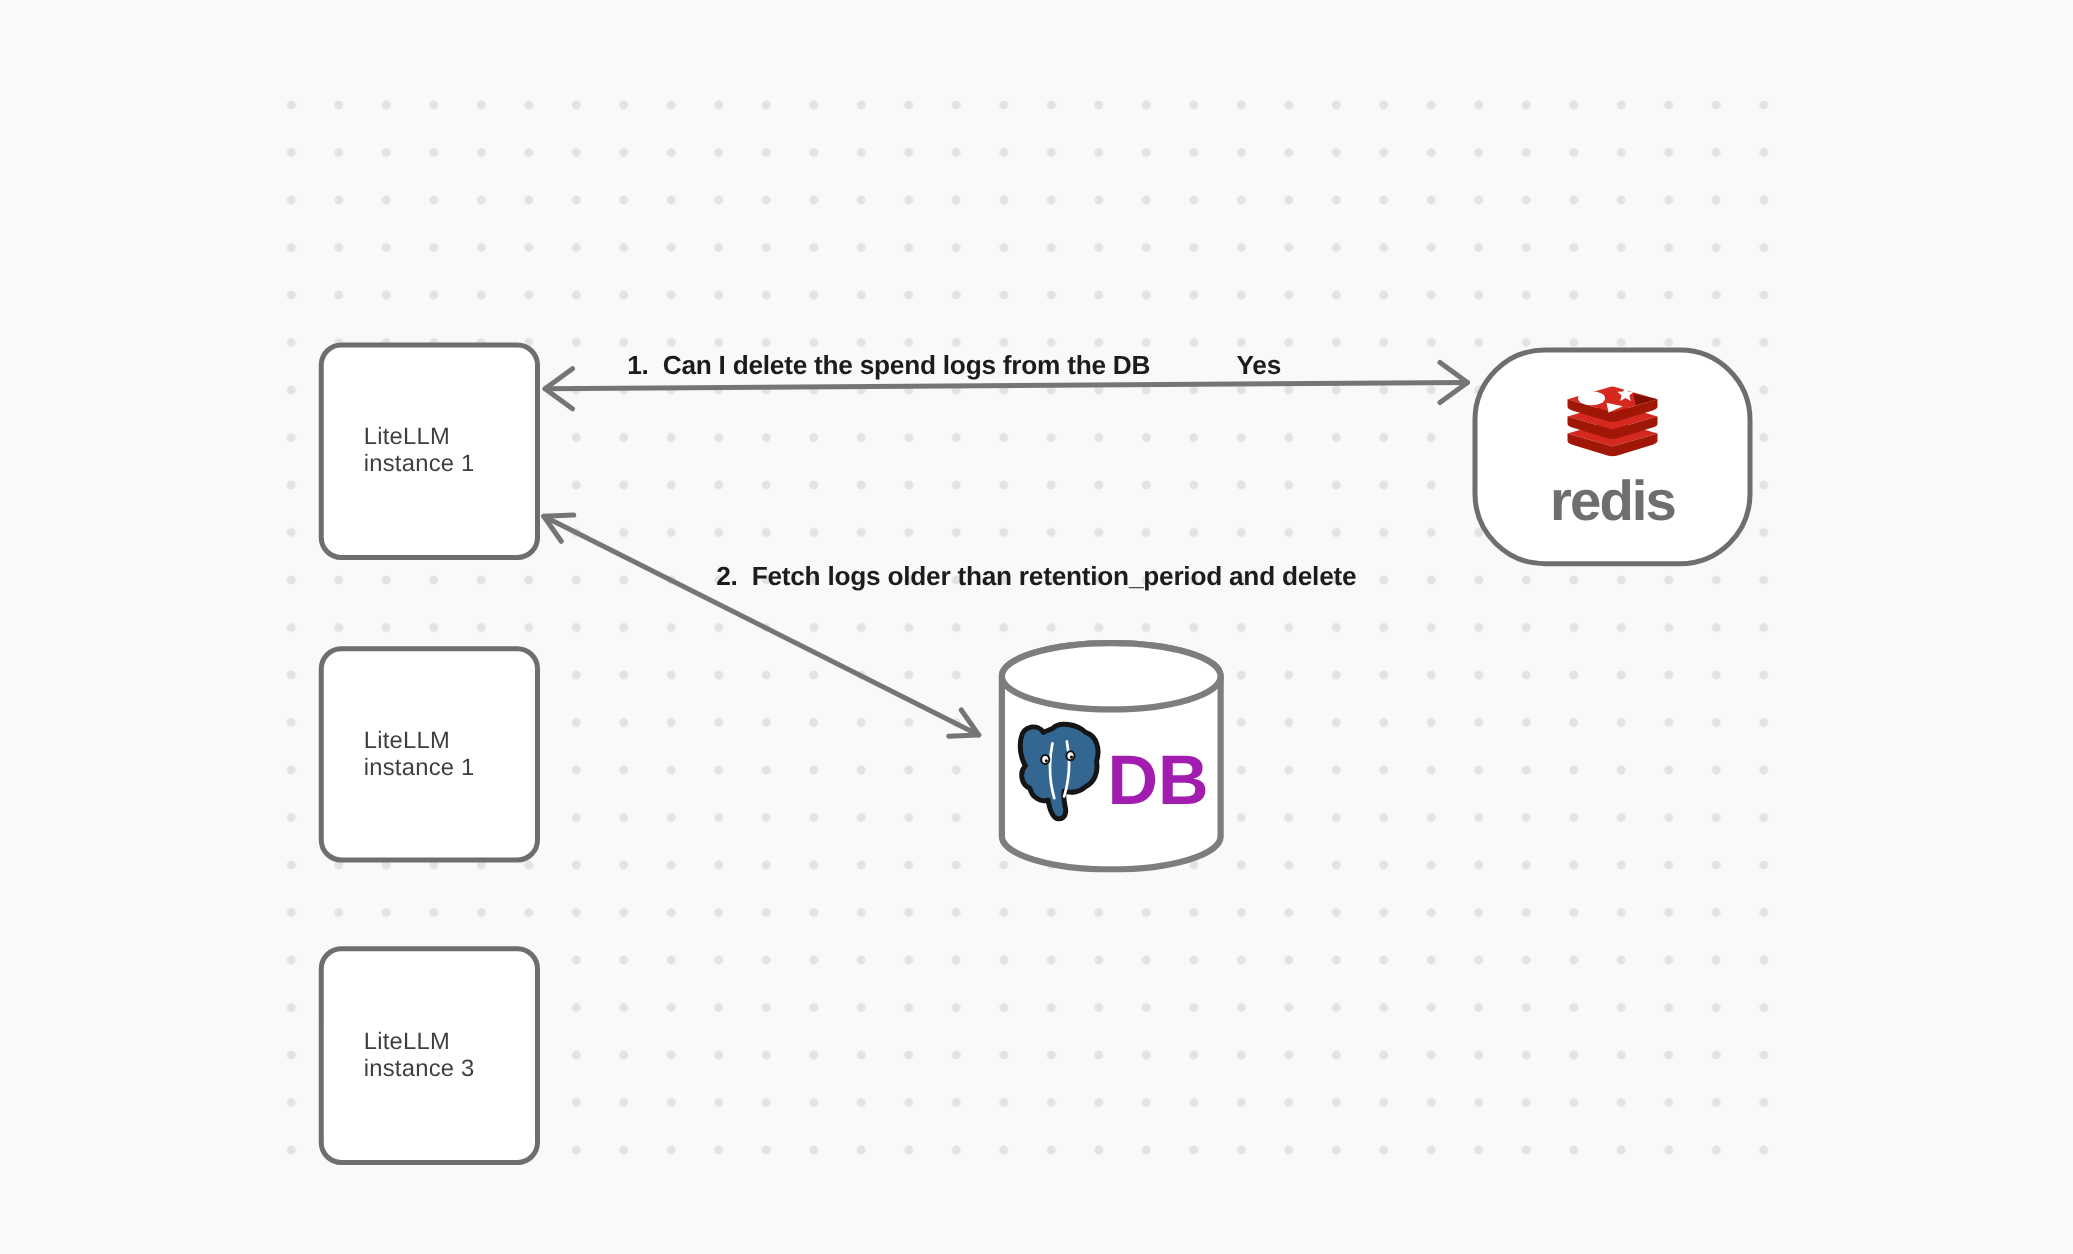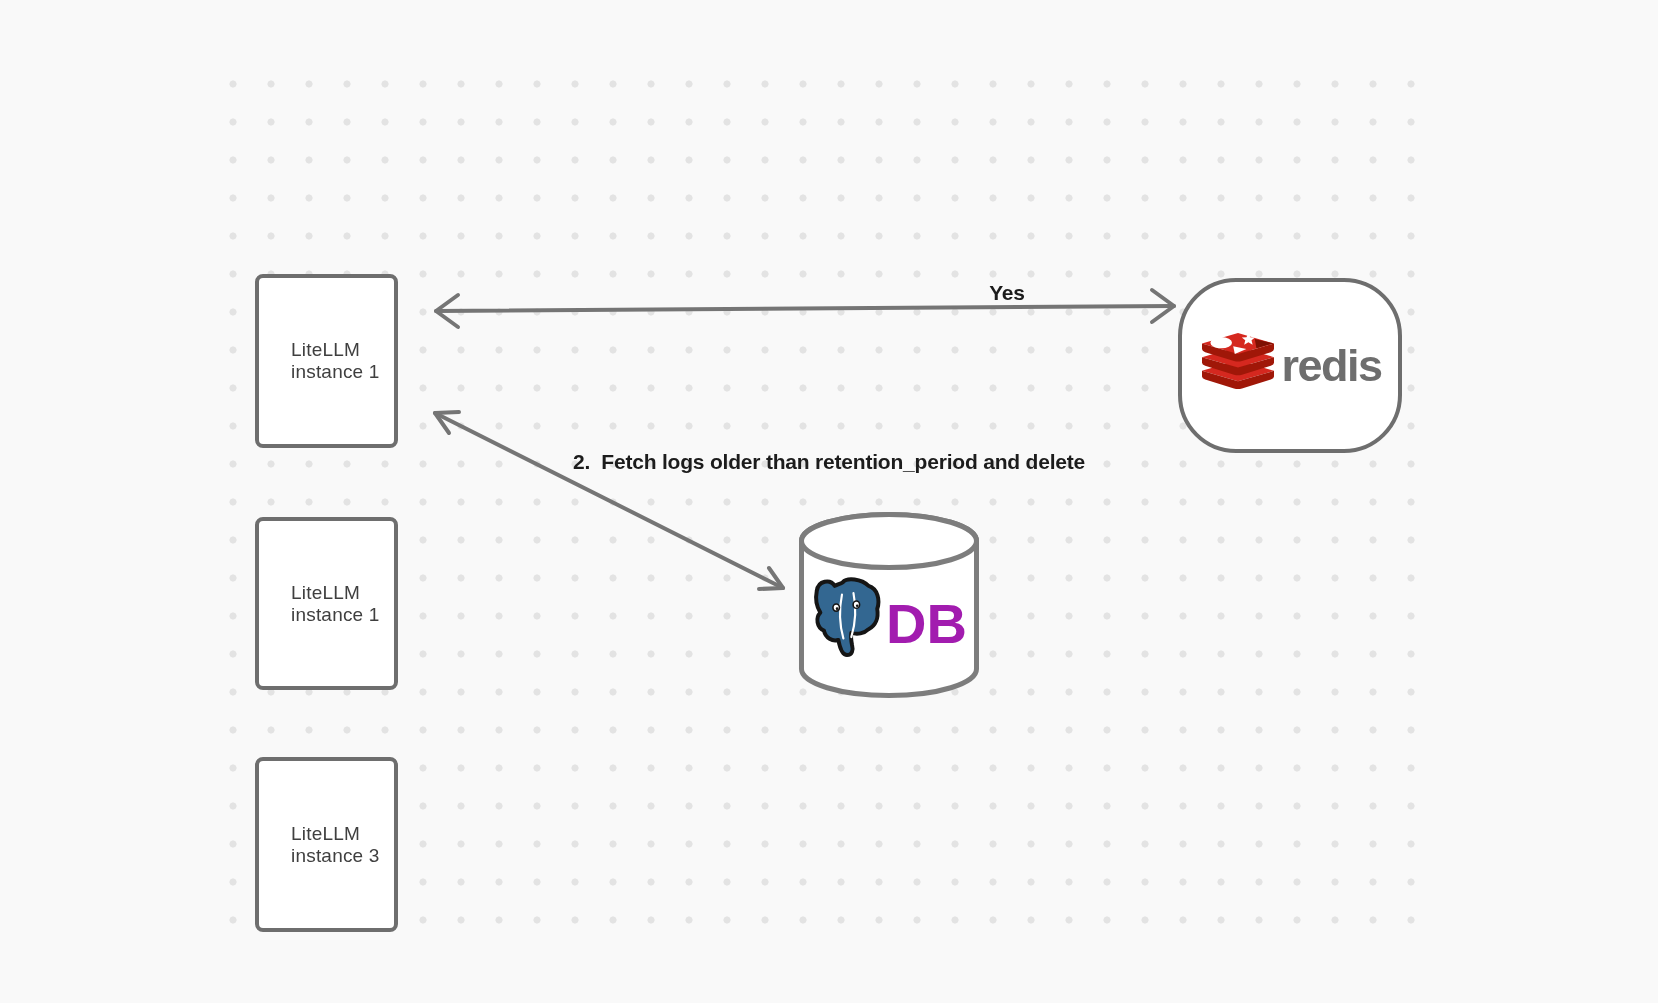--- a/index.html
+++ b/index.html
@@ -1,29 +1,29 @@
 <!DOCTYPE html>
 <html><head>
 <meta charset="utf-8">
 <style>
   html,body{margin:0;padding:0;}
   body{font-family:"Liberation Sans","DejaVu Sans",sans-serif;}
   .canvas{position:relative;width:1658px;height:1003px;background:#f9f9f9;overflow:hidden;}
   .dot-grid{position:absolute;left:214px;top:65px;width:1202px;height:860px;
     background-image:radial-gradient(circle,#e3e3e3 3.2px,rgba(227,227,227,0) 3.9px);
     background-size:38px 38px;}
-  .node-box{position:absolute;width:143px;background:#ffffff;border:4px solid #6e6e6e;border-radius:8px;
+  .node-box{position:absolute;width:177px;background:#ffffff;border:4px solid #6e6e6e;border-radius:18px;
     display:flex;align-items:center;justify-content:center;box-sizing:border-box;padding-left:32px;}
   .node-box .lbl{font-size:19px;color:#3f3f3f;letter-spacing:.2px;}
   #box1{left:255px;top:274px;height:174px;}
   #box2{left:255px;top:517px;height:173px;}
   #box3{left:255px;top:757px;height:175px;}
   .redis-node{position:absolute;left:1178px;top:278px;width:224px;height:175px;background:#fff;
     border:4px solid #6e6e6e;border-radius:58px;box-sizing:border-box;
-    display:flex;flex-direction:row;align-items:center;justify-content:center;gap:3px;}
+    display:flex;flex-direction:column;align-items:center;justify-content:center;gap:3px;}
   .redis-word{font-size:45px;line-height:1;font-weight:700;color:#6e6e6e;letter-spacing:-1.5px;}
   .arrow-layer{position:absolute;left:0;top:0;pointer-events:none;}
   .edge-label{position:absolute;transform:translate(-50%,-50%);white-space:pre;
     font-size:21px;font-weight:700;color:#1c1c1c;letter-spacing:-.2px;}
   #label1{left:711px;top:293px;}
   #label-yes{left:1007px;top:293px;text-align:center;}
   #label2{left:829px;top:462px;}
   .cyl{position:absolute;left:798px;top:512px;}
   .pg{position:absolute;left:811px;top:576px;}
   .db-label{position:absolute;left:886px;top:596px;font-size:56px;line-height:1;font-weight:700;color:#a21caf;}
@@ -94,15 +94,16 @@
       <polyline points="458,295 436,311 458,327"></polyline>
       <polyline points="1152,290 1174,306 1152,322"></polyline>
     </g>
     <g stroke="#757575" stroke-width="4" fill="none" stroke-linecap="round" stroke-linejoin="round">
       <line x1="435" y1="413" x2="783" y2="588"></line>
       <polyline points="449,433 435,413 459,412"></polyline>
       <polyline points="769,568 783,588 759,589"></polyline>
     </g>
   </svg>
 
+  <div class="edge-label" id="label1">1.  Can I delete the spend logs from the DB</div>
   <div class="edge-label" id="label-yes">Yes</div>
   <div class="edge-label" id="label2">2.  Fetch logs older than retention_period and delete</div>
 </div>
 
 </body></html>

